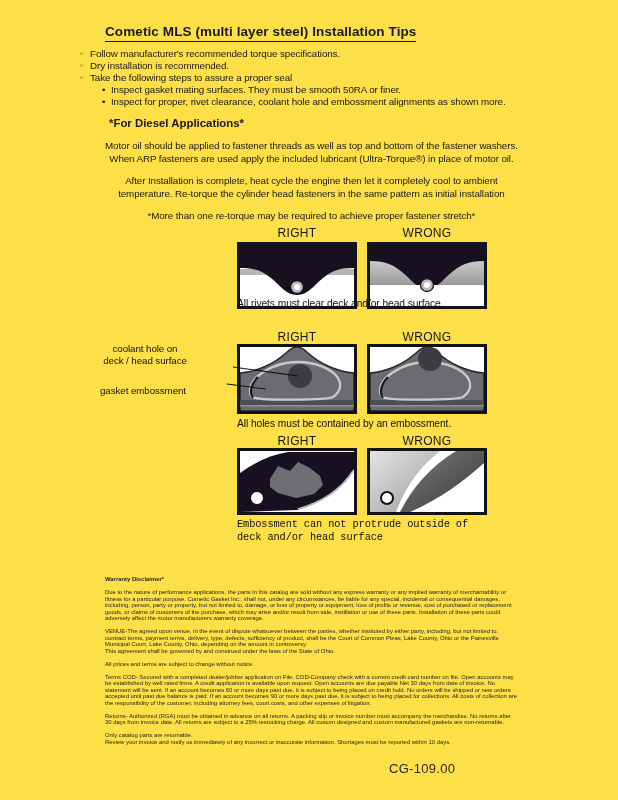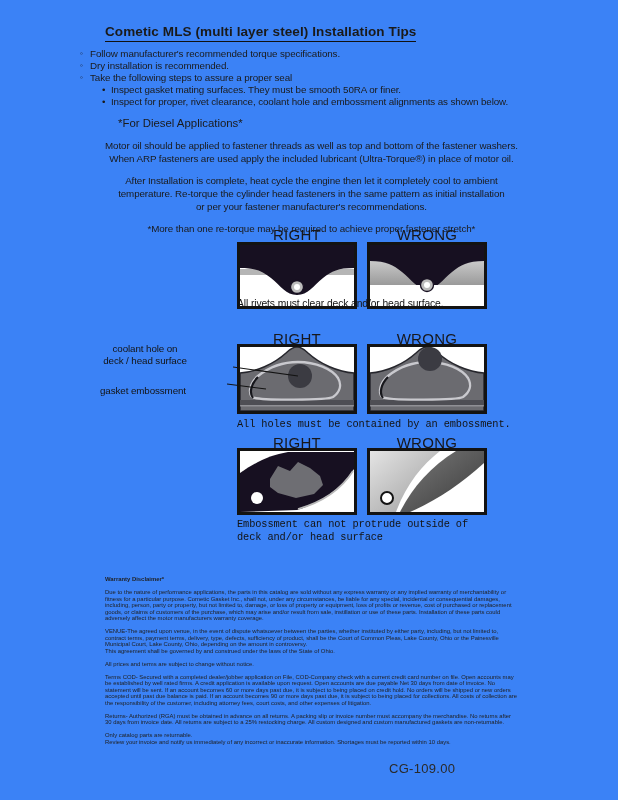--- a/index.html
+++ b/index.html
@@ -1,34 +1,34 @@
 <!DOCTYPE html>
 <html><head>
 <meta charset="utf-8">
 <style>
   html,body {margin:0; padding:0; background:#ffffff;}
-  #page {position:relative; width:618px; height:800px; background:#3b82f6; overflow:hidden;
+  #page {position:relative; width:618px; height:800px; background:#fde047; overflow:hidden;
          font-family:"Liberation Sans", sans-serif; color:#1a1a1a;}
 
   .title {position:absolute; left:105px; top:24px; font-size:13.5px; font-weight:bold;
           letter-spacing:0.1px; border-bottom:1.6px solid #111; padding-bottom:2px; white-space:nowrap;}
 
   .bullets {position:absolute; left:80px; top:48px; font-size:9.8px; letter-spacing:-0.1px;
             line-height:12px; white-space:nowrap;}
   .m1 {display:inline-block; width:10px; font-size:8px; vertical-align:1px; text-align:left;}
   .sub {padding-left:22px;}
   .m2 {display:inline-block; width:9px; font-size:9.8px;}
 
   .diesel {position:absolute; left:105px; top:117px; font-size:9.8px; letter-spacing:-0.1px;
            line-height:13px; white-space:nowrap;}
-  .diesel .dh {font-size:11.4px; font-weight:normal; letter-spacing:0; margin:0 0 9px 13px;}
+  .diesel .dh {font-size:11.4px; font-weight:bold; letter-spacing:0; margin:0 0 9px 4px;}
   .dp {margin-bottom:9px;text-align:center;}
 
   .diag {position:absolute; left:0; width:618px;}
-  .dlabel {position:absolute; width:120px; text-align:center; font-size:15px; color:#17171b; letter-spacing:0.3px;}
+  .dlabel {position:absolute; width:120px; text-align:center; font-size:12px; color:#17171b; letter-spacing:0.3px;}
   .frame {position:absolute; width:120px; border:3px solid #131313; box-sizing:border-box; background:#fff; line-height:0;}
   .caption {position:absolute; left:237px; font-size:10.3px; letter-spacing:-0.1px; line-height:12.5px; color:#131313;}
   .sidelabel {position:absolute; text-align:center; font-size:9.8px; line-height:11.5px; color:#131313; letter-spacing:-0.1px;}
   .overlay {position:absolute; left:0; top:0; pointer-events:none;}
 
   .warranty {position:absolute; left:105px; top:576px; width:413px; font-size:5.9px;
              line-height:6.5px; color:#1f1f1f; letter-spacing:0;}
   .wh {font-weight:bold; margin:0 0 6.5px 0;}
   .wp {margin:0 0 6.5px 0;}
   .wp.tight {margin:0;}
@@ -40,33 +40,32 @@
 
 <div id="page">
 
   <div class="title">Cometic MLS (multi layer steel) Installation Tips</div>
 
   <div class="bullets">
     <div><span class="m1">◦</span><span>Follow manufacturer's recommended torque specifications.</span></div>
     <div><span class="m1">◦</span><span>Dry installation is recommended.</span></div>
     <div><span class="m1">◦</span><span>Take the following steps to assure a proper seal</span></div>
     <div class="sub"><span class="m2">•</span><span>Inspect gasket mating surfaces.  They must be smooth 50RA or finer.</span></div>
-    <div class="sub"><span class="m2">•</span><span>Inspect for proper, rivet clearance, coolant hole and embossment alignments as shown below.</span></div>
+    <div class="sub"><span class="m2">•</span><span>Inspect for proper, rivet clearance, coolant hole and embossment alignments as shown more.</span></div>
   </div>
 
   <div class="diesel">
     <div class="dh">*For Diesel Applications*</div>
     <div class="dp">
       <div>Motor oil should be applied to fastener threads as well as top and bottom of the fastener washers.</div>
       <div>When ARP fasteners are used apply the included lubricant (Ultra-Torque®) in place of motor oil.</div>
     </div>
     <div class="dp">
       <div>After Installation is complete, heat cycle the engine then let it completely cool to ambient</div>
       <div>temperature. Re-torque the cylinder head fasteners in the same pattern as initial installation</div>
-      <div>or per your fastener manufacturer's recommendations.</div>
     </div>
     <div class="dp">*More than one re-torque may be required to achieve proper fastener stretch*</div>
   </div>
 
   <div class="diag" style="top:226px; height:110px;">
     <div class="dlabel" style="left:237px; top:0;">RIGHT</div>
     <div class="dlabel" style="left:367px; top:0;">WRONG</div>
 
     <div class="frame" style="left:237px; top:16px; height:67px;">
       <svg viewBox="0 0 114 61" width="114" height="61">
@@ -126,21 +125,21 @@
         <path d="M13,51 C9,46 11,37 18,30" fill="none" stroke="#17171c" stroke-width="2.2"></path>
         <circle cx="60" cy="12" r="12" fill="#3b3b42"></circle>
       </svg>
     </div>
 
     <svg class="overlay" width="618" height="104" viewBox="0 0 618 104">
       <line x1="233" y1="37" x2="298" y2="46" stroke="#131313" stroke-width="1.1"></line>
       <line x1="227" y1="54" x2="266" y2="59" stroke="#131313" stroke-width="1.1"></line>
     </svg>
 
-    <div class="caption" style="top:88px;font-family:Liberation Mono, monospace;">All holes must be contained by an embossment.</div>
+    <div class="caption" style="top:88px;">All holes must be contained by an embossment.</div>
   </div>
 
   <div class="diag" style="top:434px; height:112px;">
     <div class="dlabel" style="left:237px; top:0;">RIGHT</div>
     <div class="dlabel" style="left:367px; top:0;">WRONG</div>
 
     <div class="frame" style="left:237px; top:14px; height:67px;">
       <svg viewBox="0 0 114 61" width="114" height="61">
         <path d="M0,22 C16,11 30,4 48,1 L114,1 L114,18 C103,36 83,51 57,59 L0,61 Z" fill="#171021"></path>
         <path d="M113,20 C102,37 83,51 58,58" fill="none" stroke="#b9b9b9" stroke-width="1.8"></path>

